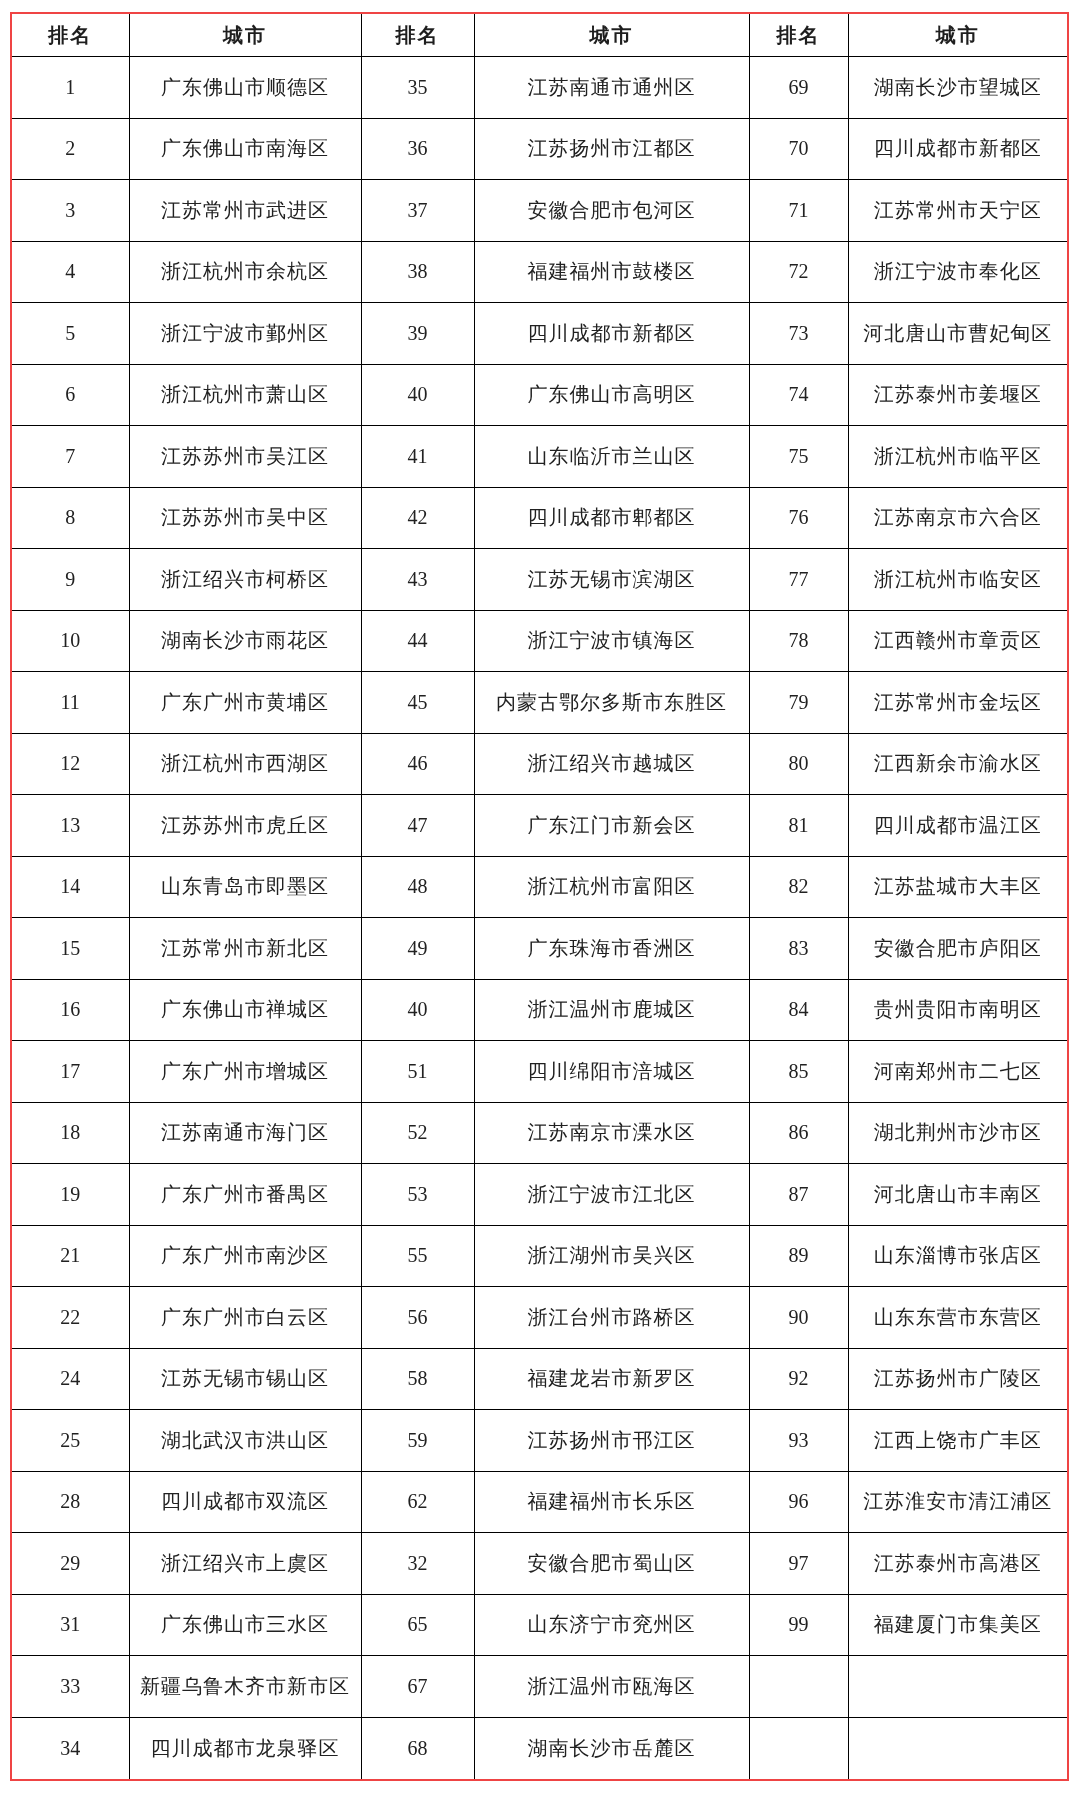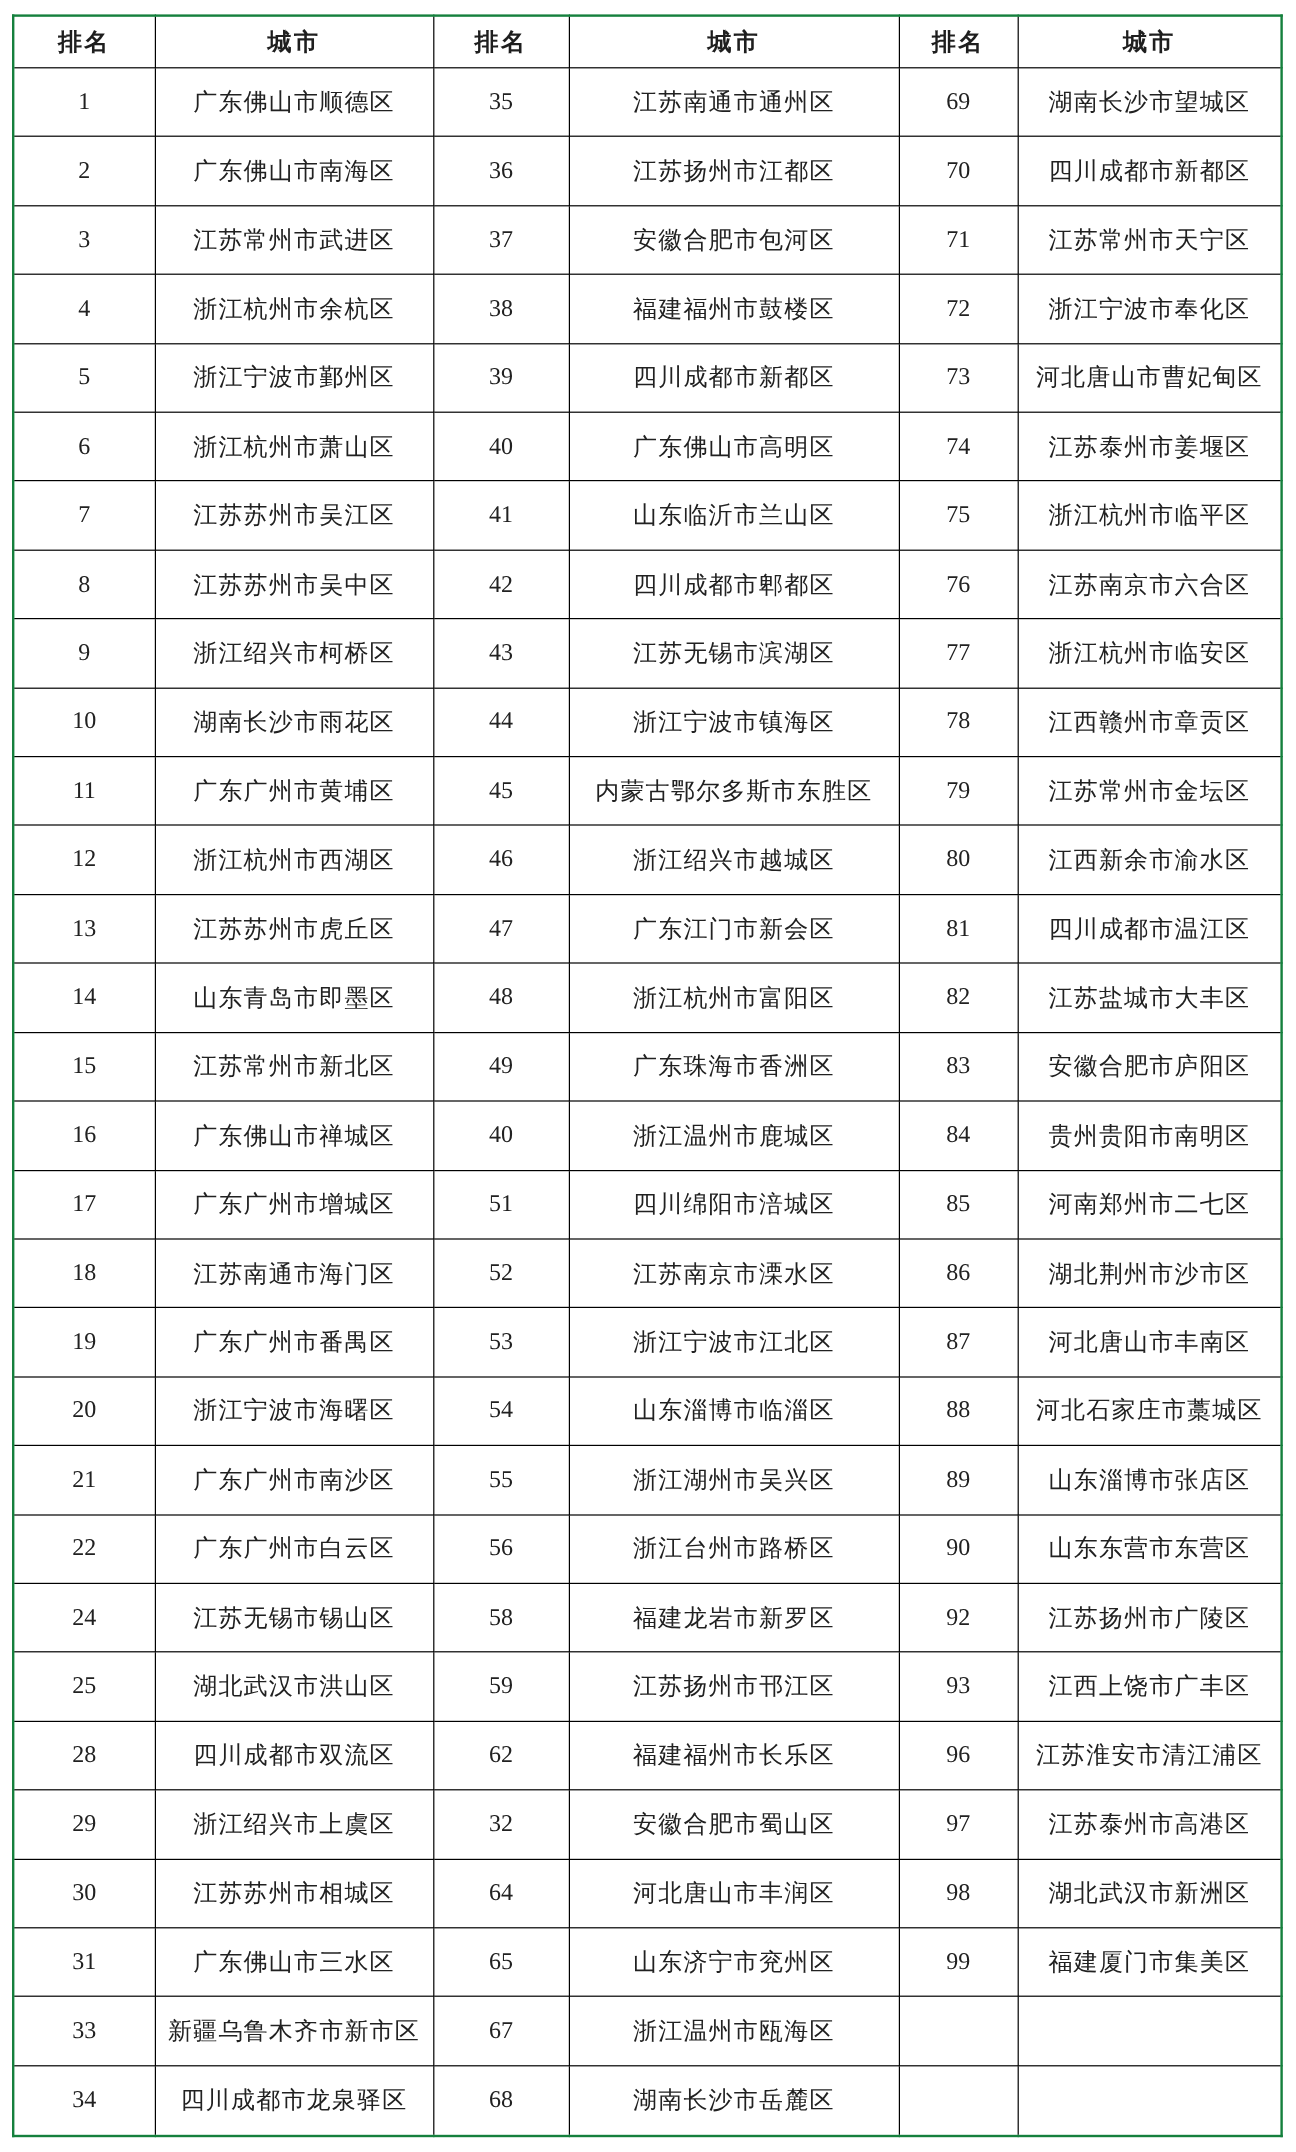--- a/index.html
+++ b/index.html
@@ -18,21 +18,21 @@
     overflow: hidden;
   }
   table.rank-table {
     position: absolute;
     left: 10px;
     top: 12px;
     width: 1057px;
     height: 1769px;
     border-collapse: collapse;
     table-layout: fixed;
-    border: 2px solid #15803d;
+    border: 2px solid #ef4444;
     background: #ffffff;
   }
   table.rank-table th,
   table.rank-table td {
     border: 1px solid #000000;
     text-align: center;
     vertical-align: middle;
     padding: 0 2px;
     overflow: hidden;
     white-space: nowrap;
@@ -224,28 +224,20 @@
         </tr>
         <tr>
           <td class="rank-cell">19</td>
           <td class="city-cell">广东广州市番禺区</td>
           <td class="rank-cell">53</td>
           <td class="city-cell">浙江宁波市江北区</td>
           <td class="rank-cell">87</td>
           <td class="city-cell">河北唐山市丰南区</td>
         </tr>
         <tr>
-          <td class="rank-cell">20</td>
-          <td class="city-cell">浙江宁波市海曙区</td>
-          <td class="rank-cell">54</td>
-          <td class="city-cell">山东淄博市临淄区</td>
-          <td class="rank-cell">88</td>
-          <td class="city-cell">河北石家庄市藁城区</td>
-        </tr>
-        <tr>
           <td class="rank-cell">21</td>
           <td class="city-cell">广东广州市南沙区</td>
           <td class="rank-cell">55</td>
           <td class="city-cell">浙江湖州市吴兴区</td>
           <td class="rank-cell">89</td>
           <td class="city-cell">山东淄博市张店区</td>
         </tr>
         <tr>
           <td class="rank-cell">22</td>
           <td class="city-cell">广东广州市白云区</td>
@@ -280,28 +272,20 @@
         </tr>
         <tr>
           <td class="rank-cell">29</td>
           <td class="city-cell">浙江绍兴市上虞区</td>
           <td class="rank-cell">32</td>
           <td class="city-cell">安徽合肥市蜀山区</td>
           <td class="rank-cell">97</td>
           <td class="city-cell">江苏泰州市高港区</td>
         </tr>
         <tr>
-          <td class="rank-cell">30</td>
-          <td class="city-cell">江苏苏州市相城区</td>
-          <td class="rank-cell">64</td>
-          <td class="city-cell">河北唐山市丰润区</td>
-          <td class="rank-cell">98</td>
-          <td class="city-cell">湖北武汉市新洲区</td>
-        </tr>
-        <tr>
           <td class="rank-cell">31</td>
           <td class="city-cell">广东佛山市三水区</td>
           <td class="rank-cell">65</td>
           <td class="city-cell">山东济宁市兖州区</td>
           <td class="rank-cell">99</td>
           <td class="city-cell">福建厦门市集美区</td>
         </tr>
         <tr>
           <td class="rank-cell">33</td>
           <td class="city-cell">新疆乌鲁木齐市新市区</td>

